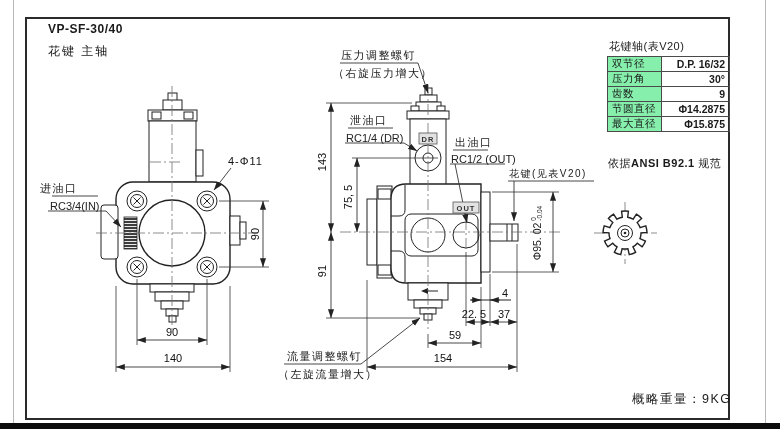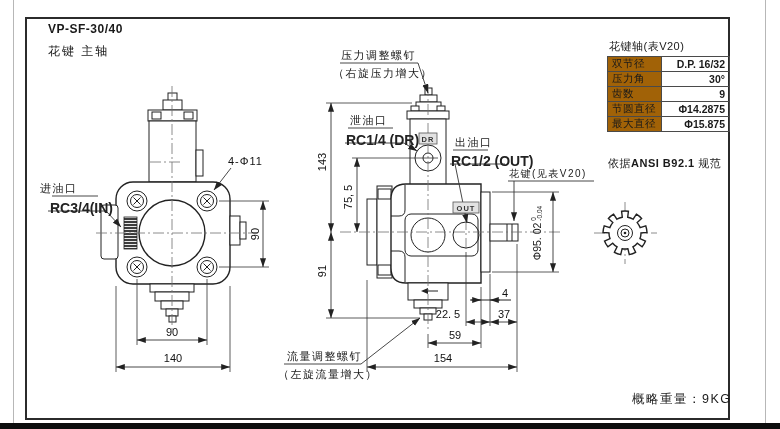--- a/index.html
+++ b/index.html
@@ -6,34 +6,34 @@
   html,body{width:780px;height:429px;background:#fff;overflow:hidden;position:relative;
     font-family:"Liberation Sans","DejaVu Sans",sans-serif;color:#1a1a1a}
   .abs{position:absolute}
   .frame{position:absolute;left:25px;top:17px;width:705px;height:403px;border:2px solid #2b2b2b;background:#fff}
   .scanline{position:absolute;top:0;width:1px;height:429px;background:#b7b7b7}
   .blackbar{position:absolute;left:0;top:423px;width:780px;height:6px;background:#0d0d0d}
   svg.draw{position:absolute;left:0;top:0}
   .title-model{font-size:12px;font-weight:bold;letter-spacing:.5px}
   .title-sub{font-size:12px;letter-spacing:2px}
   .lbl{font-size:11px;white-space:nowrap;letter-spacing:1.5px}
-  .lbl-sm{font-size:14px;white-space:nowrap;letter-spacing:0;font-weight:bold;color:#222}
+  .lbl-sm{font-size:11px;white-space:nowrap;letter-spacing:0;font-weight:normal;color:#222}
   .dimtxt{font-size:11px;white-space:nowrap;text-align:center;color:#111}
   .rot{transform:rotate(-90deg)}
   .ol{fill:#fff;stroke:#222;stroke-width:1.4}
   .ol2{fill:#fff;stroke:#222;stroke-width:1}
   .thin{fill:none;stroke:#222;stroke-width:1}
   .cl{fill:none;stroke:#707070;stroke-width:.8;stroke-dasharray:11 3 2 3}
   .dim{fill:none;stroke:#333;stroke-width:.9}
   .ext{fill:none;stroke:#333;stroke-width:.8}
   .lead{fill:none;stroke:#333;stroke-width:.9}
   .mark{font:bold 7.5px "Liberation Sans",sans-serif;fill:#333;letter-spacing:1px}
   table.spec{border-collapse:collapse;font-size:10.5px}
   table.spec td{border:1px solid #4a4a4a;padding:0 4px;height:15px}
-  td.k{background:#a16207;width:54px;letter-spacing:.5px}
+  td.k{background:#86efac;width:54px;letter-spacing:.5px}
   td.v{width:68px;text-align:right;font-weight:bold}
   .spec-title{font-size:11px;letter-spacing:.5px}
   .footnote{font-size:11px;letter-spacing:.5px}
   .weight{font-size:12.5px;font-weight:normal;letter-spacing:1.5px}
   .tolwrap{display:inline-flex;flex-direction:column;line-height:1;font-size:6.5px;margin-left:2px;vertical-align:middle}
   .diawrap{display:flex;align-items:center;justify-content:center;font-size:10.5px;white-space:nowrap}
 </style>
 </head>
 <body>
 
@@ -216,21 +216,21 @@
 <div class="abs dimtxt" style="left:228px;top:155px;letter-spacing:1px">4-Φ11</div>
 
 <div class="abs dimtxt rot" style="left:245px;top:228px;width:20px">90</div>
 <div class="abs dimtxt" style="left:162px;top:326px;width:20px">90</div>
 <div class="abs dimtxt" style="left:159px;top:352px;width:28px">140</div>
 <div class="abs dimtxt rot" style="left:310px;top:156px;width:24px">143</div>
 <div class="abs dimtxt rot" style="left:333px;top:191px;width:30px">75, 5</div>
 <div class="abs dimtxt rot" style="left:312px;top:265px;width:20px">91</div>
 <div class="abs dimtxt" style="left:428px;top:352px;width:30px">154</div>
 <div class="abs dimtxt" style="left:444px;top:329px;width:22px">59</div>
-<div class="abs dimtxt" style="left:435px;top:308px;width:26px">22. 5</div>
+<div class="abs dimtxt" style="left:461px;top:308px;width:26px">22. 5</div>
 <div class="abs dimtxt" style="left:493px;top:308px;width:22px">37</div>
 <div class="abs dimtxt" style="left:498px;top:287px;width:14px">4</div>
 
 <div class="abs rot diawrap" style="left:497px;top:226px;width:80px;height:14px">
   <span>Φ95. 02</span>
   <span class="tolwrap">
     <span>0</span>
     <span>-0.04</span>
   </span>
 </div>

